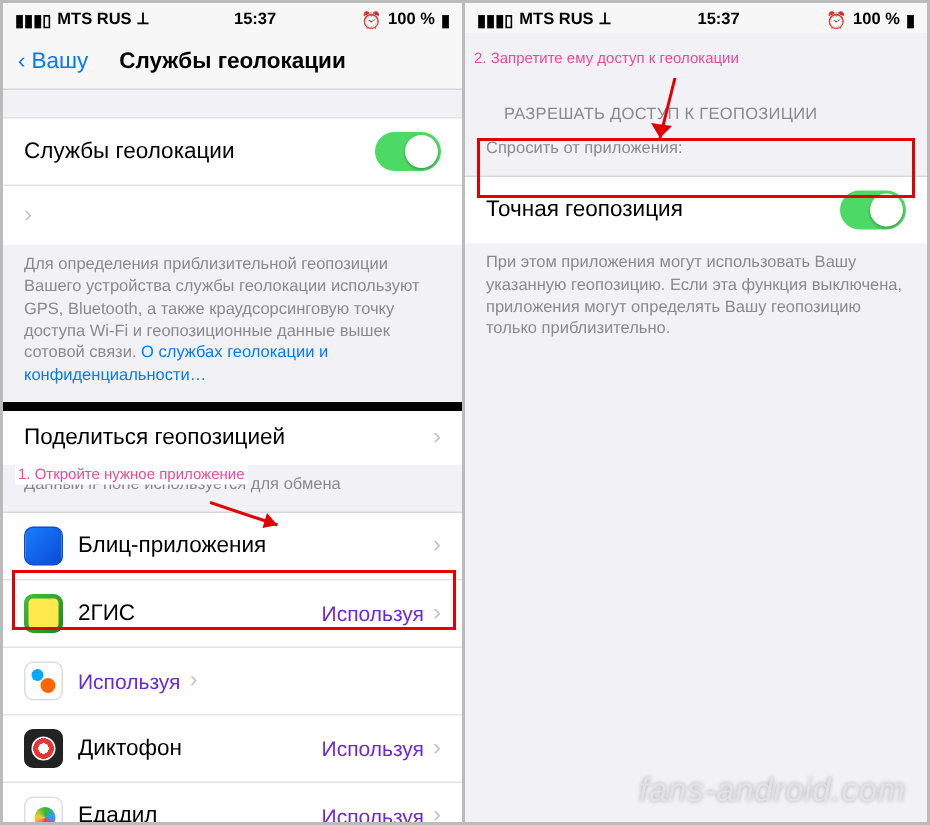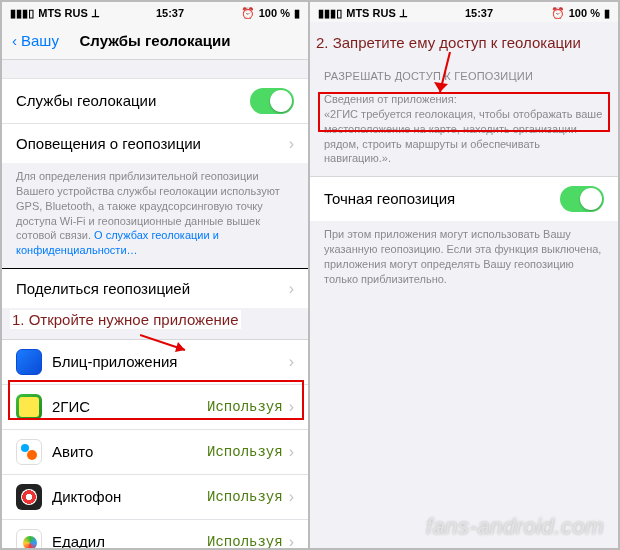--- a/index.html
+++ b/index.html
@@ -12,49 +12,49 @@
   .statusbar .cluster { display: flex; align-items: center; gap: 4px; }
   .sb-icon { display:inline-block; }
 
   .navbar { height: 38px; padding: 0 10px; display: flex; align-items: center; background: #f7f7f7; border-bottom: 1px solid #d6d6da; position: relative; }
   .nav-back { color: #007aff; font-size: 15px; display: flex; align-items: center; gap: 4px; }
   .nav-title { position: absolute; left: 50%; transform: translateX(-50%); font-size: 15px; font-weight: 600; color: #000; white-space: nowrap; }
   .screen.right .navbar { visibility: hidden; }
 
   .content { flex: 1; overflow: hidden; }
 
-  .group-header { padding: 10px 14px 4px 14px; font-size: 11px; color: #8a8a8e; text-transform: uppercase; letter-spacing: 0.2px; }
+  .group-header { padding: 10px 14px 4px 14px; font-size: 11px; color: #8a8a8e; text-transform: uppercase; letter-spacing: 0.2px; margin-left: 12px; }
   .group-footer { padding: 6px 14px 10px 14px; font-size: 11px; color: #8a8a8e; line-height: 1.35; }
   .group-footer a { color: #007aff; text-decoration: none; }
 
   .row { background: #fff; min-height: 40px; padding: 9px 14px; display: flex; align-items: center; border-top: 1px solid #e3e3e7; position: relative; }
   .row:first-child { border-top: 1px solid #d6d6da; }
   .row:last-child { border-bottom: 1px solid #d6d6da; }
   .row .label { flex: 1; font-size: 15px; color: #000; line-height: 1.2; }
-  .row .value { font-size: 14px; color: #4d7c0f; margin-right: 6px; font-family: Liberation Mono, monospace; }
+  .row .value { font-size: 14px; color: #6d28d9; margin-right: 6px; }
   .row .chev { color: #c4c4c8; font-size: 16px; }
   .row .check { color: #007aff; font-size: 18px; font-weight: 700; }
   .row .app-icon { width: 26px; height: 26px; border-radius: 6px; margin-right: 10px; flex-shrink: 0; }
   .row.spacer { background: transparent; border: none; height: 18px; min-height: 0; padding: 0; }
 
   .switch { width: 44px; height: 26px; border-radius: 13px; background: #4cd964; position: relative; }
   .switch::after { content: ""; position: absolute; right: 2px; top: 2px; width: 22px; height: 22px; border-radius: 50%; background: #fff; box-shadow: 0 1px 2px rgba(0,0,0,.3); }
 
   .app-blue   { background: linear-gradient(135deg,#1a7cff,#0a4bd6); border:1px solid #0a4bd6; }
   .app-2gis   { background: linear-gradient(135deg,#3fbf3f,#1e8a1e); position:relative; overflow:hidden; }
   .app-2gis::before{content:"";position:absolute;left:3px;top:3px;width:20px;height:20px;background:#ffe94a;border-radius:3px;}
   .app-avito  { background:#fff; border:1px solid #ddd; position:relative; }
   .app-avito::before{content:"";position:absolute;left:4px;top:4px;width:8px;height:8px;border-radius:50%;background:#0af;}
   .app-avito::after{content:"";position:absolute;right:4px;bottom:4px;width:10px;height:10px;border-radius:50%;background:#f60;}
   .app-rec    { background:#222; position:relative; }
   .app-rec::after{content:"";position:absolute;left:5px;top:5px;width:16px;height:16px;border-radius:50%;background:radial-gradient(circle,#fff 30%,#e33 31%,#e33 60%,#fff 61%);}
   .app-edadil { background:#fff; border:1px solid #ddd; position:relative; }
   .app-edadil::after{content:"";position:absolute;left:6px;top:6px;width:14px;height:14px;border-radius:50%;background:conic-gradient(#3b3,#39f,#f33,#fc3,#3b3);}
 
-  .anno { position: absolute; color: #7f1d1d; font-size: 15px; font-weight: 500; pointer-events: none; z-index: 50; white-space: nowrap; }
+  .anno { position: absolute; color: #ec4899; font-size: 10px; font-weight: 500; pointer-events: none; z-index: 50; white-space: nowrap; }
   .anno-box { position: absolute; border: 2px solid #e20000; pointer-events: none; z-index: 40; }
   .arrow { position: absolute; z-index: 45; pointer-events: none; }
   .watermark { position:absolute; bottom:10px; right:16px; font-family: Arial, sans-serif; font-size:22px; font-weight:400; font-style:italic; color:rgba(230,230,230,.85); text-shadow:0 0 3px rgba(0,0,0,.3); z-index:60; letter-spacing:.5px;}
 </style>
 </head>
 <body>
 
 <div class="screens">
 
   <div class="screen left">
@@ -81,48 +81,46 @@
       <div class="nav-title">Службы геолокации</div>
     </div>
 
     <div class="content">
       <div class="row spacer"></div>
       <div class="row">
         <div class="label">Службы геолокации</div>
         <div class="switch"></div>
       </div>
       <div class="row">
-        <div class="label">Оповещения о геопозиции</div>
         <div class="chev">›</div>
       </div>
       <div class="group-footer">
         <span>Для определения приблизительной геопозиции Вашего устройства службы геолокации используют GPS, Bluetooth, а также краудсорсинговую точку доступа Wi-Fi и геопозиционные данные вышек сотовой связи. </span><a href="#">О службах геолокации и конфиденциальности…</a>
       </div>
 
-      <div class="row" style="border-top:1px solid #000000;align-items:center;">
+      <div class="row" style="border-top:6px solid #000000;align-items:center;">
         <div class="label">Поделиться геопозицией</div>
         <div class="chev">›</div>
       </div>
       <div class="group-footer">Данный iPhone используется для обмена</div>
 
       <div id="app-list">
           <div class="row" style="border-top: 1px solid rgb(214, 214, 218);">
             <div class="app-icon app-blue"></div>
             <div class="label">Блиц-приложения</div>
             <div class="chev">›</div>
           </div>
           <div class="row">
             <div class="app-icon app-2gis"></div>
             <div class="label">2ГИС</div>
             <div class="value">Используя</div>
             <div class="chev">›</div>
           </div>
           <div class="row">
             <div class="app-icon app-avito"></div>
-            <div class="label">Авито</div>
             <div class="value">Используя</div>
             <div class="chev">›</div>
           </div>
           <div class="row">
             <div class="app-icon app-rec"></div>
             <div class="label">Диктофон</div>
             <div class="value">Используя</div>
             <div class="chev">›</div>
           </div>
           <div class="row">
@@ -149,22 +147,21 @@
         <span class="sb-icon">⏰</span>
         <span>100 %</span>
         <span class="sb-icon">▮</span>
       </div>
     </div>
     <div class="navbar"></div>
 
     <div class="content">
       <div class="group-header">РАЗРЕШАТЬ ДОСТУП К ГЕОПОЗИЦИИ</div>
       <div class="group-footer">
-        <span>Сведения от приложения:</span><br>
-        <span>«2ГИС требуется геолокация, чтобы отображать ваше местоположение на карте, находить организации рядом, строить маршруты и обеспечивать навигацию.».</span>
+        <span>Спросить от приложения:</span><br>
       </div>
 
       <div class="row" style="border-top:1px solid #d6d6da;">
         <div class="label">Точная геопозиция</div>
         <div class="switch"></div>
       </div>
       <div class="group-footer">При этом приложения могут использовать Вашу указанную геопозицию. Если эта функция выключена, приложения могут определять Вашу геопозицию только приблизительно.</div>
     </div>
   </div>
 </div>

